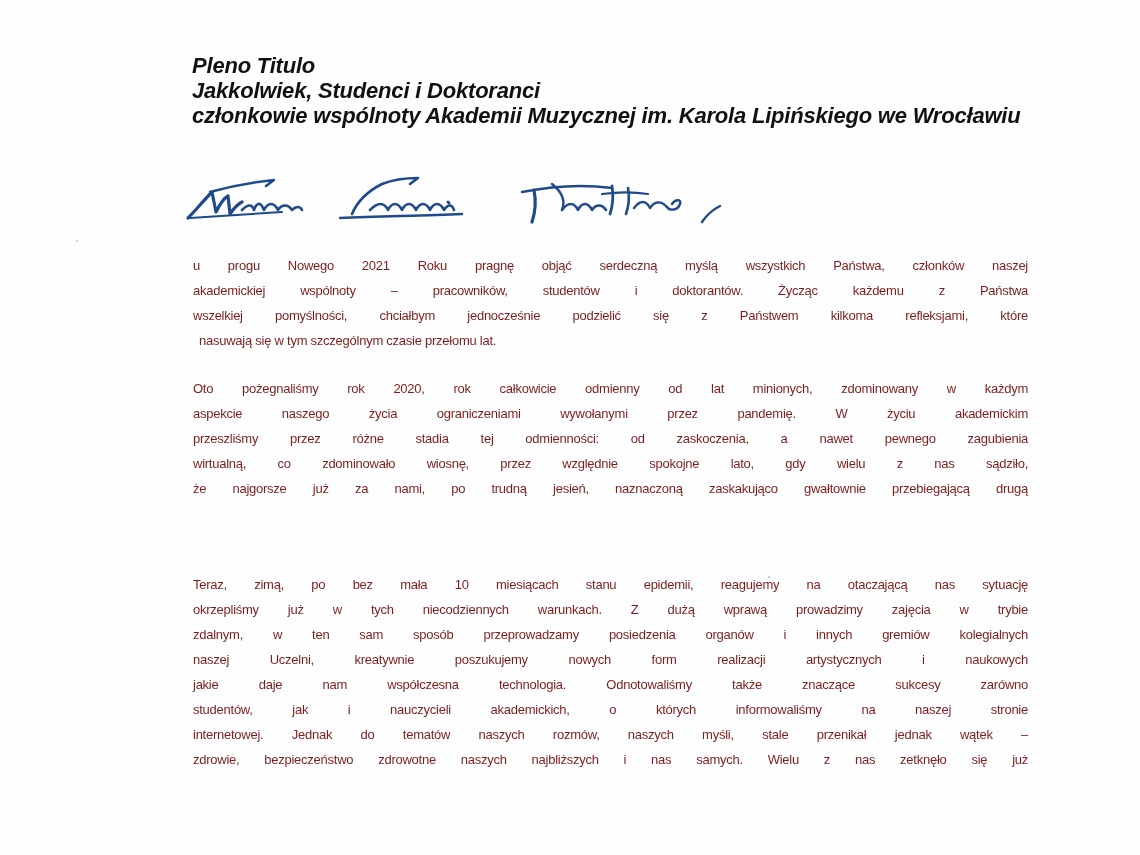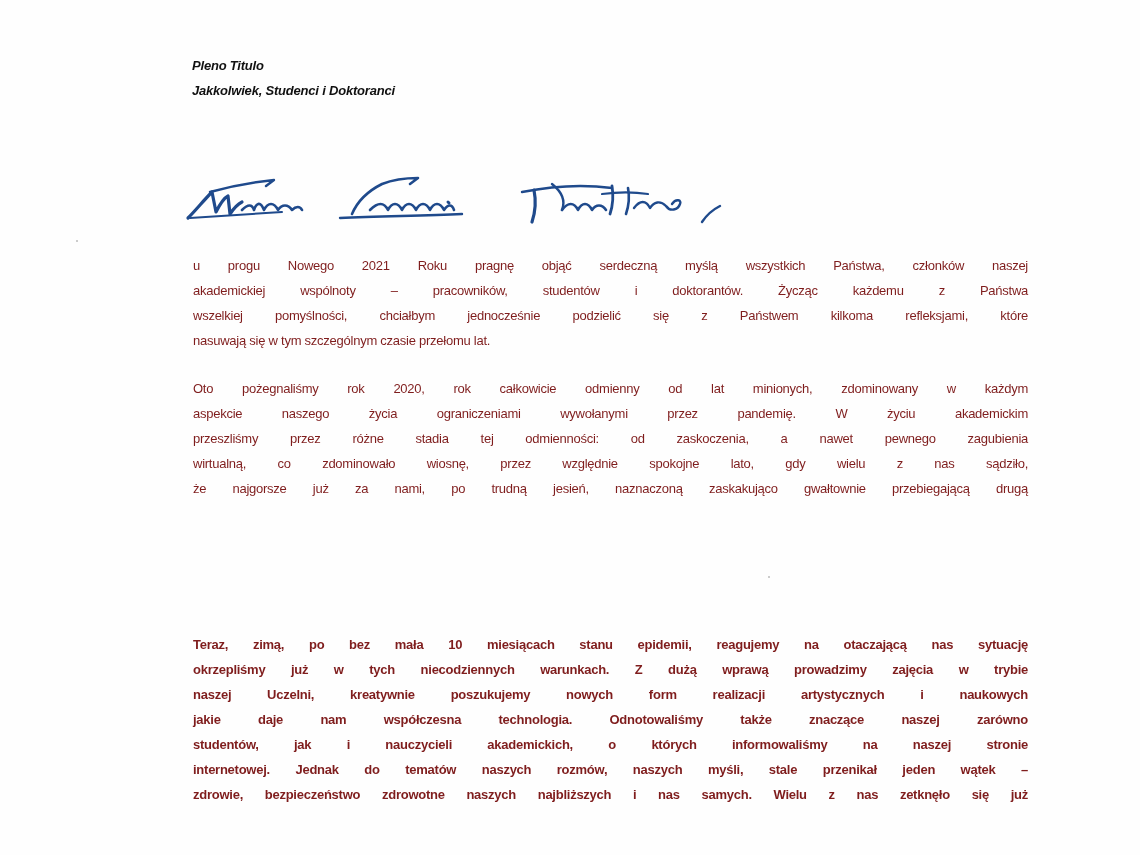--- a/index.html
+++ b/index.html
@@ -21,21 +21,21 @@
       width: 1140px;
       height: 855px;
       background: #fefefe;
     }
     .salutation {
       position: absolute;
       left: 192px;
       top: 53px;
       font-style: italic;
       font-weight: bold;
-      font-size: 13px;
+      font-size: 22px;
       line-height: 25px;
       color: #111111;
       letter-spacing: -0.2px;
     }
     .salutation .line { display: block; white-space: nowrap; }
     .signature {
       position: absolute;
       left: 182px;
       top: 170px;
       width: 680px;
@@ -52,39 +52,41 @@
     }
     .body-text .line {
       display: block;
       text-align: justify;
       text-align-last: justify;
       white-space: nowrap;
       height: 25px;
     }
     .body-text .line.last {
       text-align-last: left;
+      margin-left: 6px;
     }
     .para-1 { top: 253px; }
     .para-2 { top: 376px; }
-    .para-3 { top: 632px; font-weight: bold; }
+    .para-3 { top: 572px; }
     .speck {
       position: absolute;
       width: 2px; height: 2px;
       background: #bbb;
       border-radius: 50%;
     }
   </style>
 </head>
 <body>
 
 <div class="page">
 
   <div class="salutation">
     <span class="line">Pleno Titulo</span>
     <span class="line">Jakkolwiek, Studenci i Doktoranci</span>
+    <span class="line">członkowie wspólnoty Akademii Muzycznej im. Karola Lipińskiego we Wrocławiu</span>
   </div>
 
   <div class="signature">
     <svg width="680" height="70" viewBox="0 0 680 70">
       <g fill="none" stroke="#1f4a8c" stroke-linecap="round" stroke-linejoin="round">
 
         <path d="M6 48 C14 40, 22 30, 30 22 L34 42 C38 34, 42 28, 46 26 L48 44 C52 38, 56 34, 60 32" stroke-width="3.2"></path>
         <path d="M8 48 C40 46, 70 44, 100 42" stroke-width="2"></path>
         <path d="M28 22 C50 16, 72 12, 92 10 L84 16" stroke-width="2.4"></path>
         <path d="M60 40 C66 34, 70 34, 72 40 C74 34, 78 30, 82 40 C86 32, 92 32, 96 40 C100 34, 106 34, 110 40 C114 36, 118 36, 120 40" stroke-width="2.6"></path>
@@ -118,22 +120,23 @@
     <span class="line">Oto pożegnaliśmy rok 2020, rok całkowicie odmienny od lat minionych, zdominowany w każdym</span>
     <span class="line">aspekcie naszego życia ograniczeniami wywołanymi przez pandemię. W życiu akademickim</span>
     <span class="line">przeszliśmy przez różne stadia tej odmienności: od zaskoczenia, a nawet pewnego zagubienia</span>
     <span class="line">wirtualną, co zdominowało wiosnę, przez względnie spokojne lato, gdy wielu z nas sądziło,</span>
     <span class="line">że najgorsze już za nami, po trudną jesień, naznaczoną zaskakująco gwałtownie przebiegającą drugą</span>
   </div>
 
   <div class="body-text para-3">
     <span class="line">Teraz, zimą, po bez mała 10 miesiącach stanu epidemii, reagujemy na otaczającą nas sytuację</span>
     <span class="line">okrzepliśmy już w tych niecodziennych warunkach. Z dużą wprawą prowadzimy zajęcia w trybie</span>
+    <span class="line">zdalnym, w ten sam sposób przeprowadzamy posiedzenia organów i innych gremiów kolegialnych</span>
     <span class="line">naszej Uczelni, kreatywnie poszukujemy nowych form realizacji artystycznych i naukowych</span>
-    <span class="line">jakie daje nam współczesna technologia. Odnotowaliśmy także znaczące naszej zarówno</span>
+    <span class="line">jakie daje nam współczesna technologia. Odnotowaliśmy także znaczące sukcesy zarówno</span>
     <span class="line">studentów, jak i nauczycieli akademickich, o których informowaliśmy na naszej stronie</span>
-    <span class="line">internetowej. Jednak do tematów naszych rozmów, naszych myśli, stale przenikał jeden wątek –</span>
+    <span class="line">internetowej. Jednak do tematów naszych rozmów, naszych myśli, stale przenikał jednak wątek –</span>
     <span class="line">zdrowie, bezpieczeństwo zdrowotne naszych najbliższych i nas samych. Wielu z nas zetknęło się już</span>
   </div>
 
   <div class="speck" style="left:76px;top:240px;"></div>
   <div class="speck" style="left:768px;top:576px;"></div>
 </div>
 
 </body></html>

